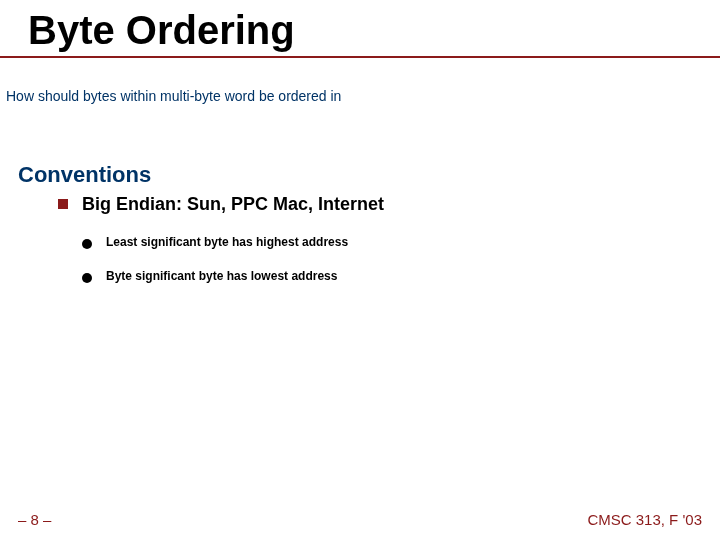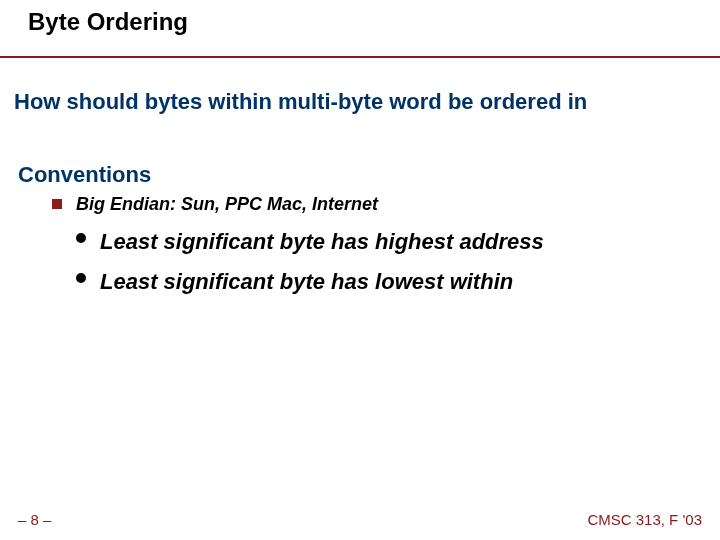--- a/index.html
+++ b/index.html
@@ -15,60 +15,59 @@
   .slide {
     width: 720px;
     height: 540px;
     position: relative;
     box-sizing: border-box;
   }
   .title {
     position: absolute;
     top: 8px;
     left: 28px;
-    font-size: 24px;
+    font-size: 40px;
     font-weight: bold;
     color: #000000;
   }
   .underline {
     position: absolute;
     top: 56px;
     left: 0;
     width: 720px;
     height: 2px;
     background: #8b1a1a;
   }
   .question {
     position: absolute;
     top: 88px;
-    left: 14px;
+    left: 6px;
     width: 680px;
-    font-size: 22px;
-    font-weight: bold;
+    font-size: 14px;
+    font-weight: normal;
     color: #003366;
     line-height: 1.25;
   }
   .question .indent {
     padding-left: 28px;
     display: block;
   }
   .section-header {
     position: absolute;
     left: 18px;
     font-size: 22px;
     font-weight: bold;
     color: #003366;
   }
   .sec1 { top: 162px; }
   .bullet-list {
     position: absolute;
-    left: 52px;
+    left: 58px;
     top: 194px;
     width: 620px;
-    font-style: italic;
   }
   .bullet-item {
     position: relative;
     padding-left: 24px;
     font-size: 18px;
     font-weight: bold;
     color: #000000;
     margin-bottom: 6px;
   }
   .bullet-item::before {
@@ -77,25 +76,25 @@
     left: 0;
     top: 5px;
     width: 10px;
     height: 10px;
     background: #8b1a1a;
   }
   .sub-bullet-item {
     position: relative;
     padding-left: 24px;
     margin-left: 24px;
-    font-size: 22px;
+    font-size: 12px;
     font-weight: bold;
     color: #000000;
     margin-bottom: 12px;
-    margin-top: 14px;
+    margin-top: 20px;
   }
   .sub-bullet-item::before {
     content: "";
     position: absolute;
     left: 0;
     top: 4px;
     width: 10px;
     height: 10px;
     background: #000000;
     border-radius: 50%;
@@ -130,20 +129,20 @@
   <div class="section-header sec1">Conventions</div>
 
   <div class="bullet-list">
     <div class="bullet-item">
       <span>Big Endian: Sun, PPC Mac, Internet</span>
     </div>
     <div class="sub-bullet-item">
       <span>Least significant byte has highest address</span>
     </div>
     <div class="sub-bullet-item">
-      <span>Least significant byte has lowest within</span>
+      <span>Byte significant byte has lowest address</span>
     </div>
   </div>
 
   <div class="footer-left">– 8 –</div>
   <div class="footer-right">CMSC 313, F '03</div>
 
 </div>
 
 </body></html>

